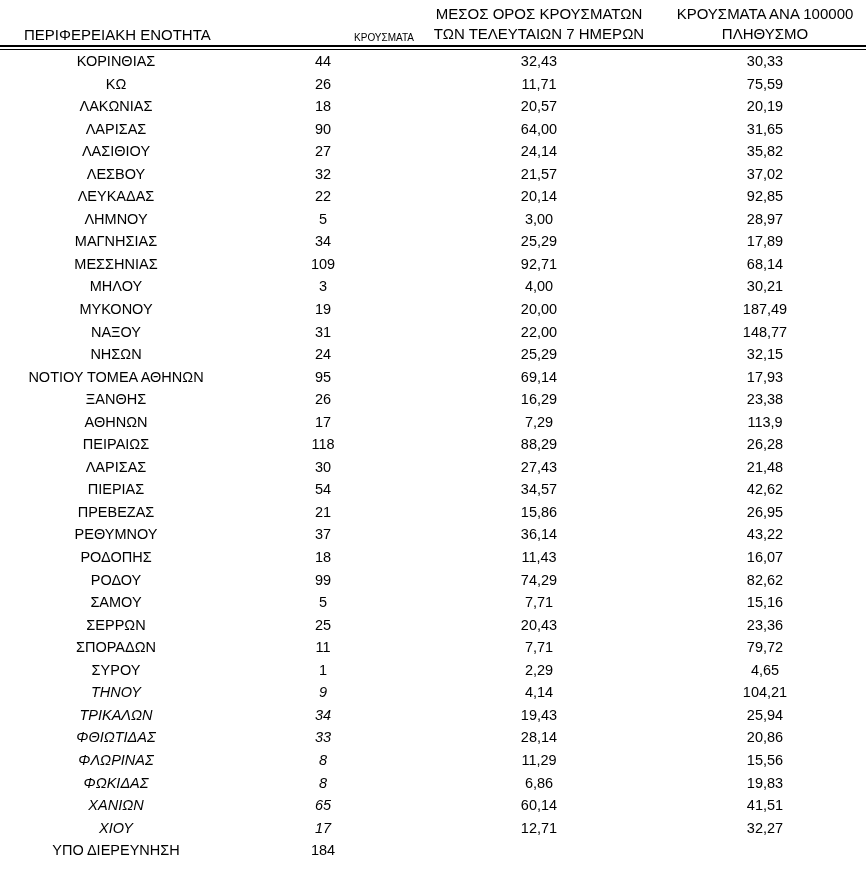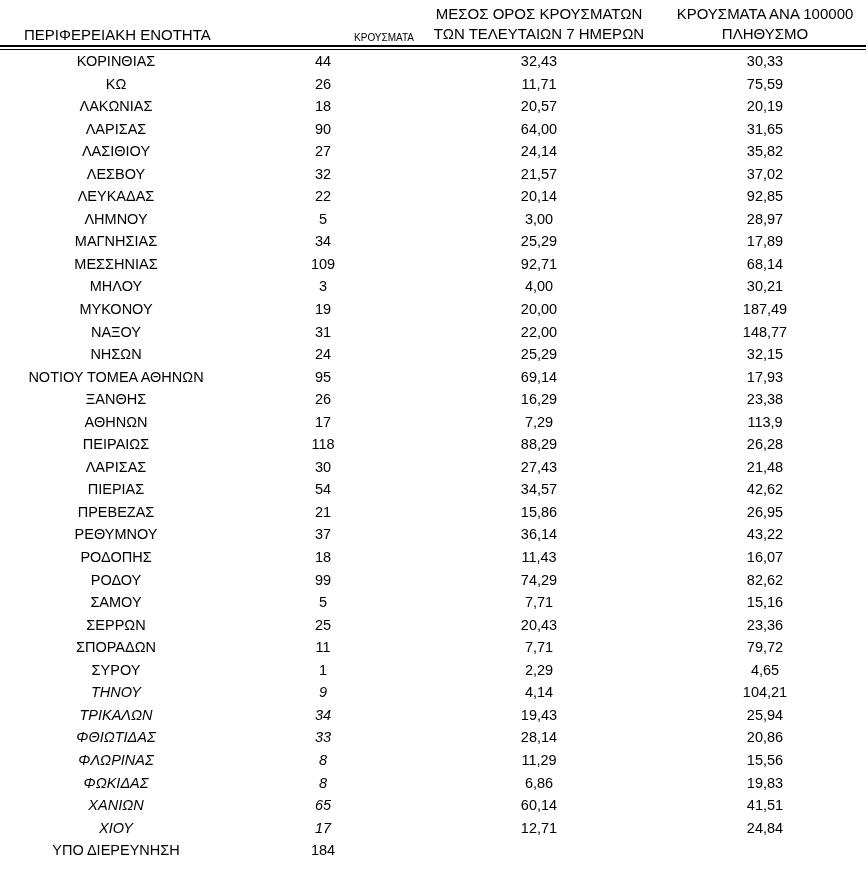--- a/index.html
+++ b/index.html
@@ -296,21 +296,21 @@
         <tr class="italic">
           <td>ΧΑΝΙΩΝ</td>
           <td>65</td>
           <td>60,14</td>
           <td>41,51</td>
         </tr>
         <tr class="italic">
           <td>ΧΙΟΥ</td>
           <td>17</td>
           <td>12,71</td>
-          <td>24,84</td>
+          <td>32,27</td>
         </tr>
         <tr>
           <td>ΥΠΟ ΔΙΕΡΕΥΝΗΣΗ</td>
           <td>184</td>
           <td></td>
           <td></td>
         </tr>
       </tbody>
   </table>
 </div>

